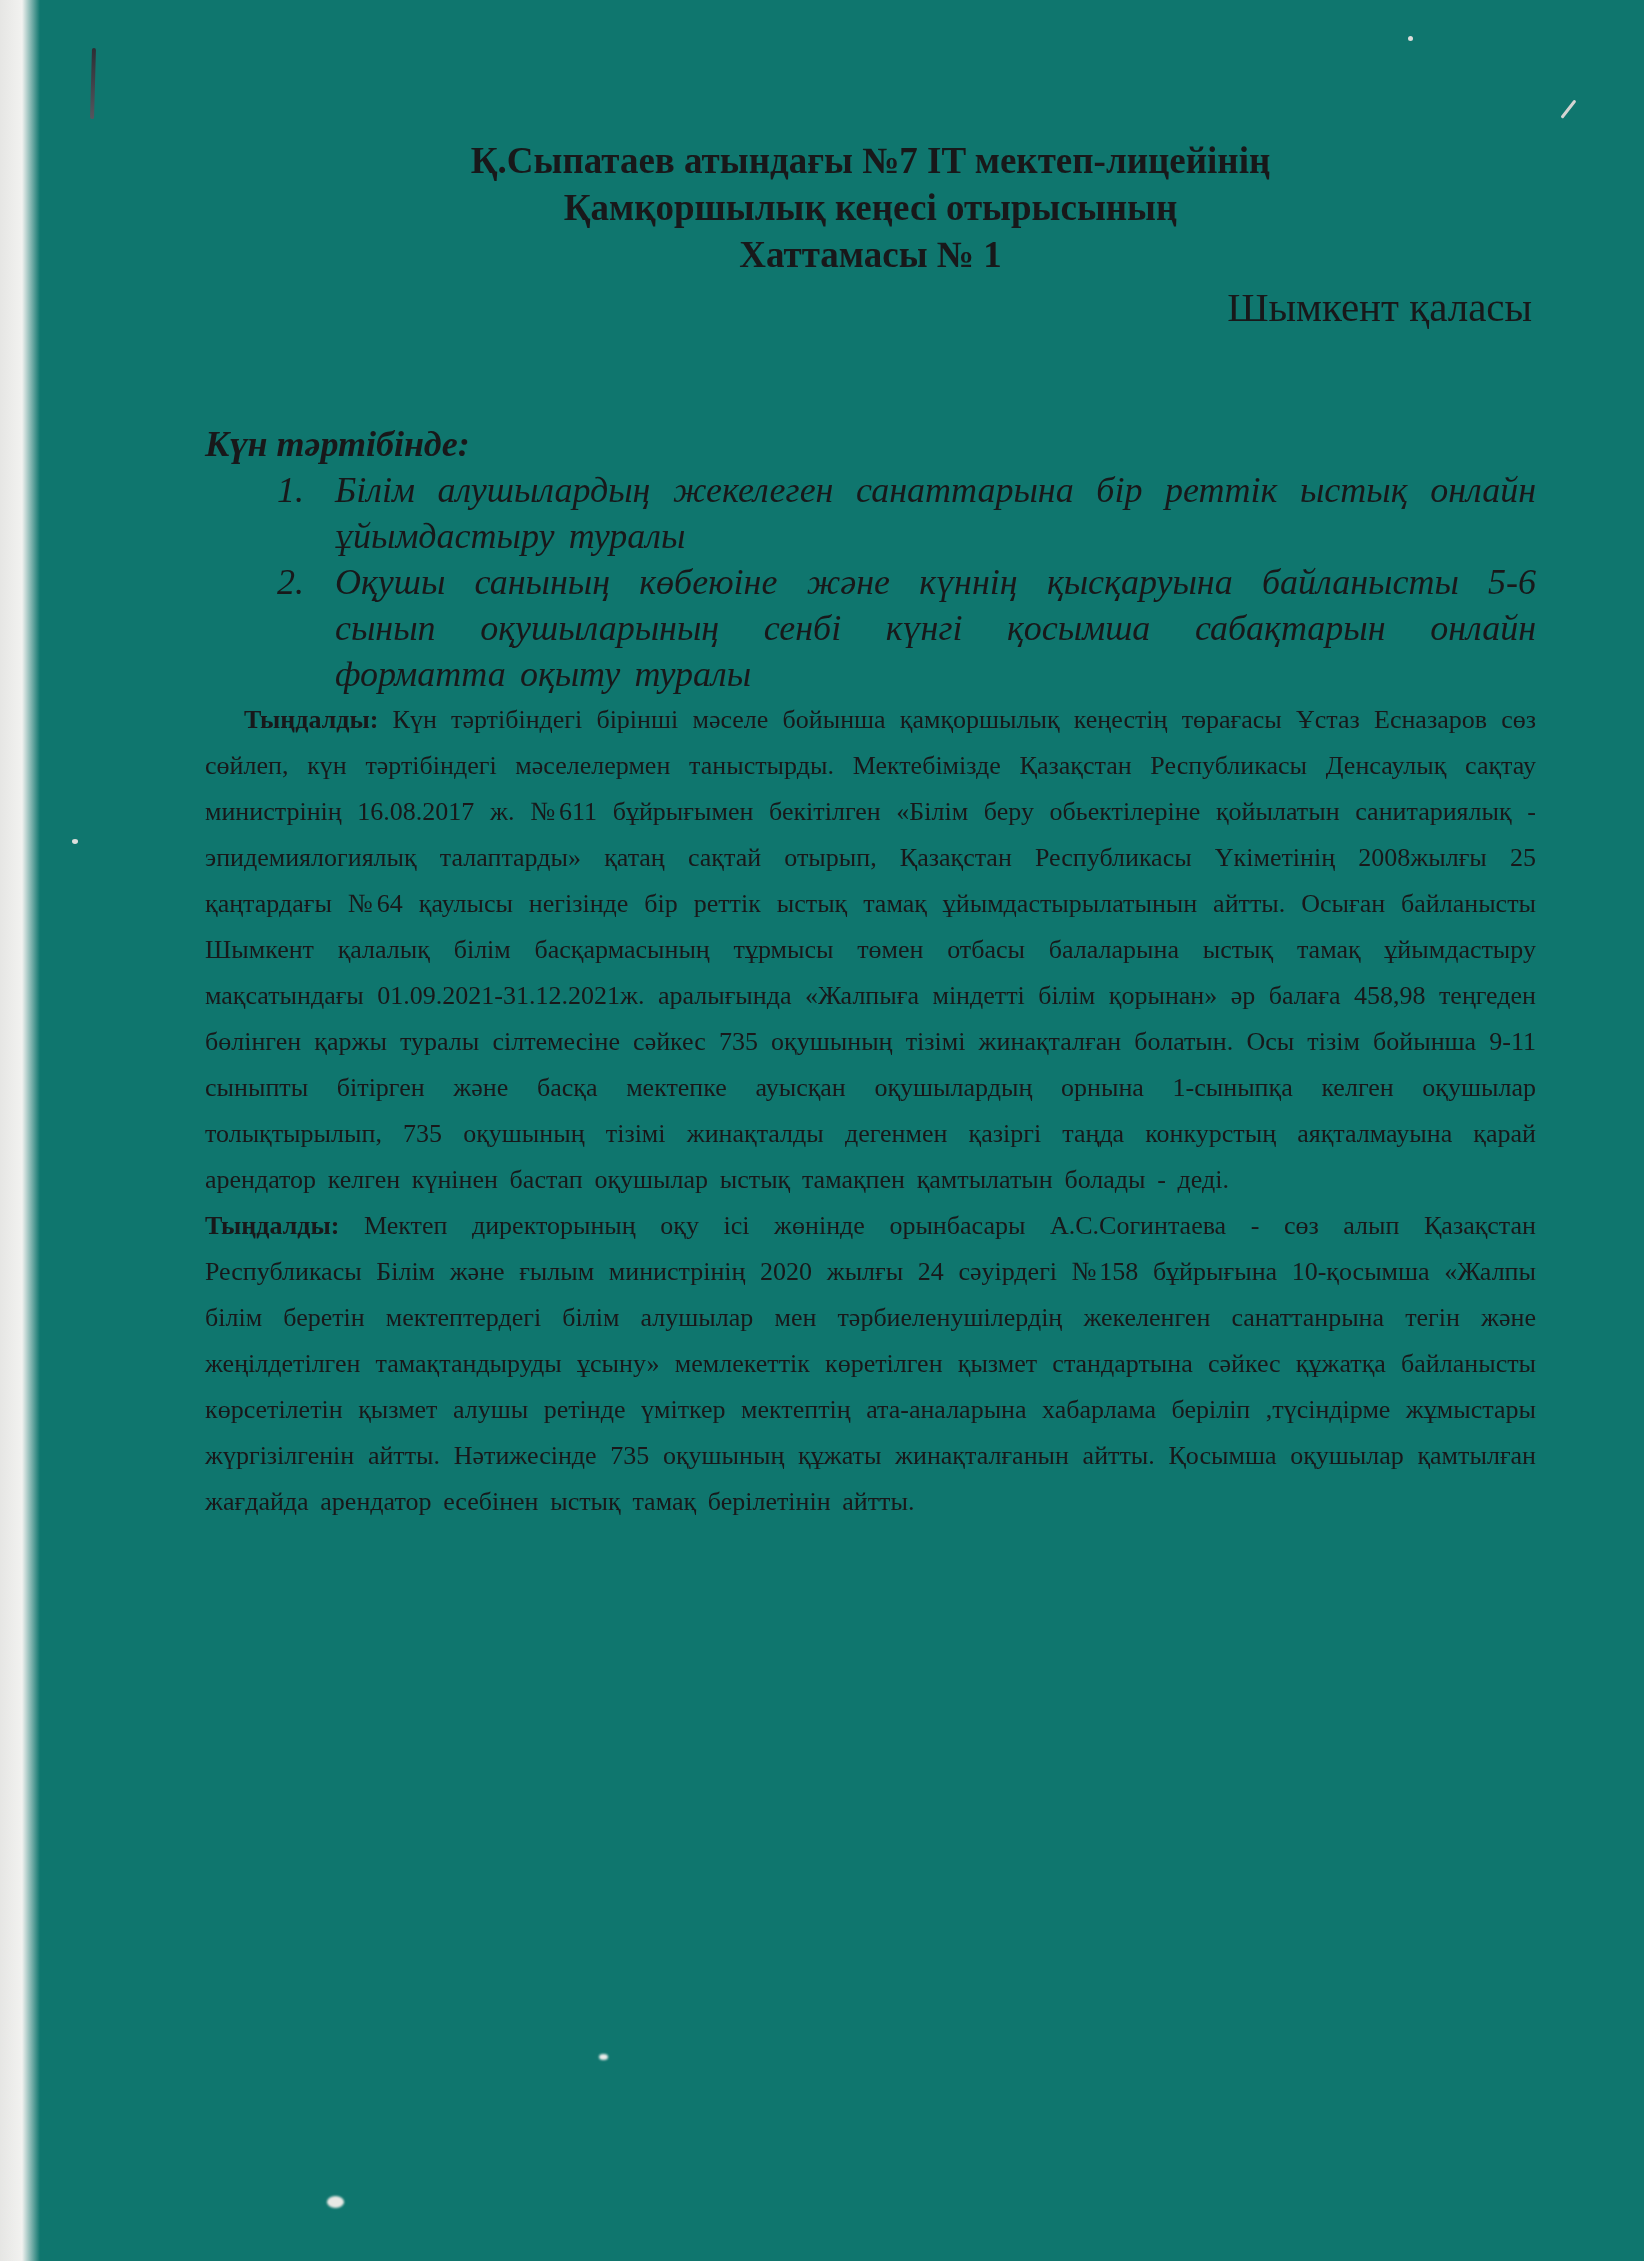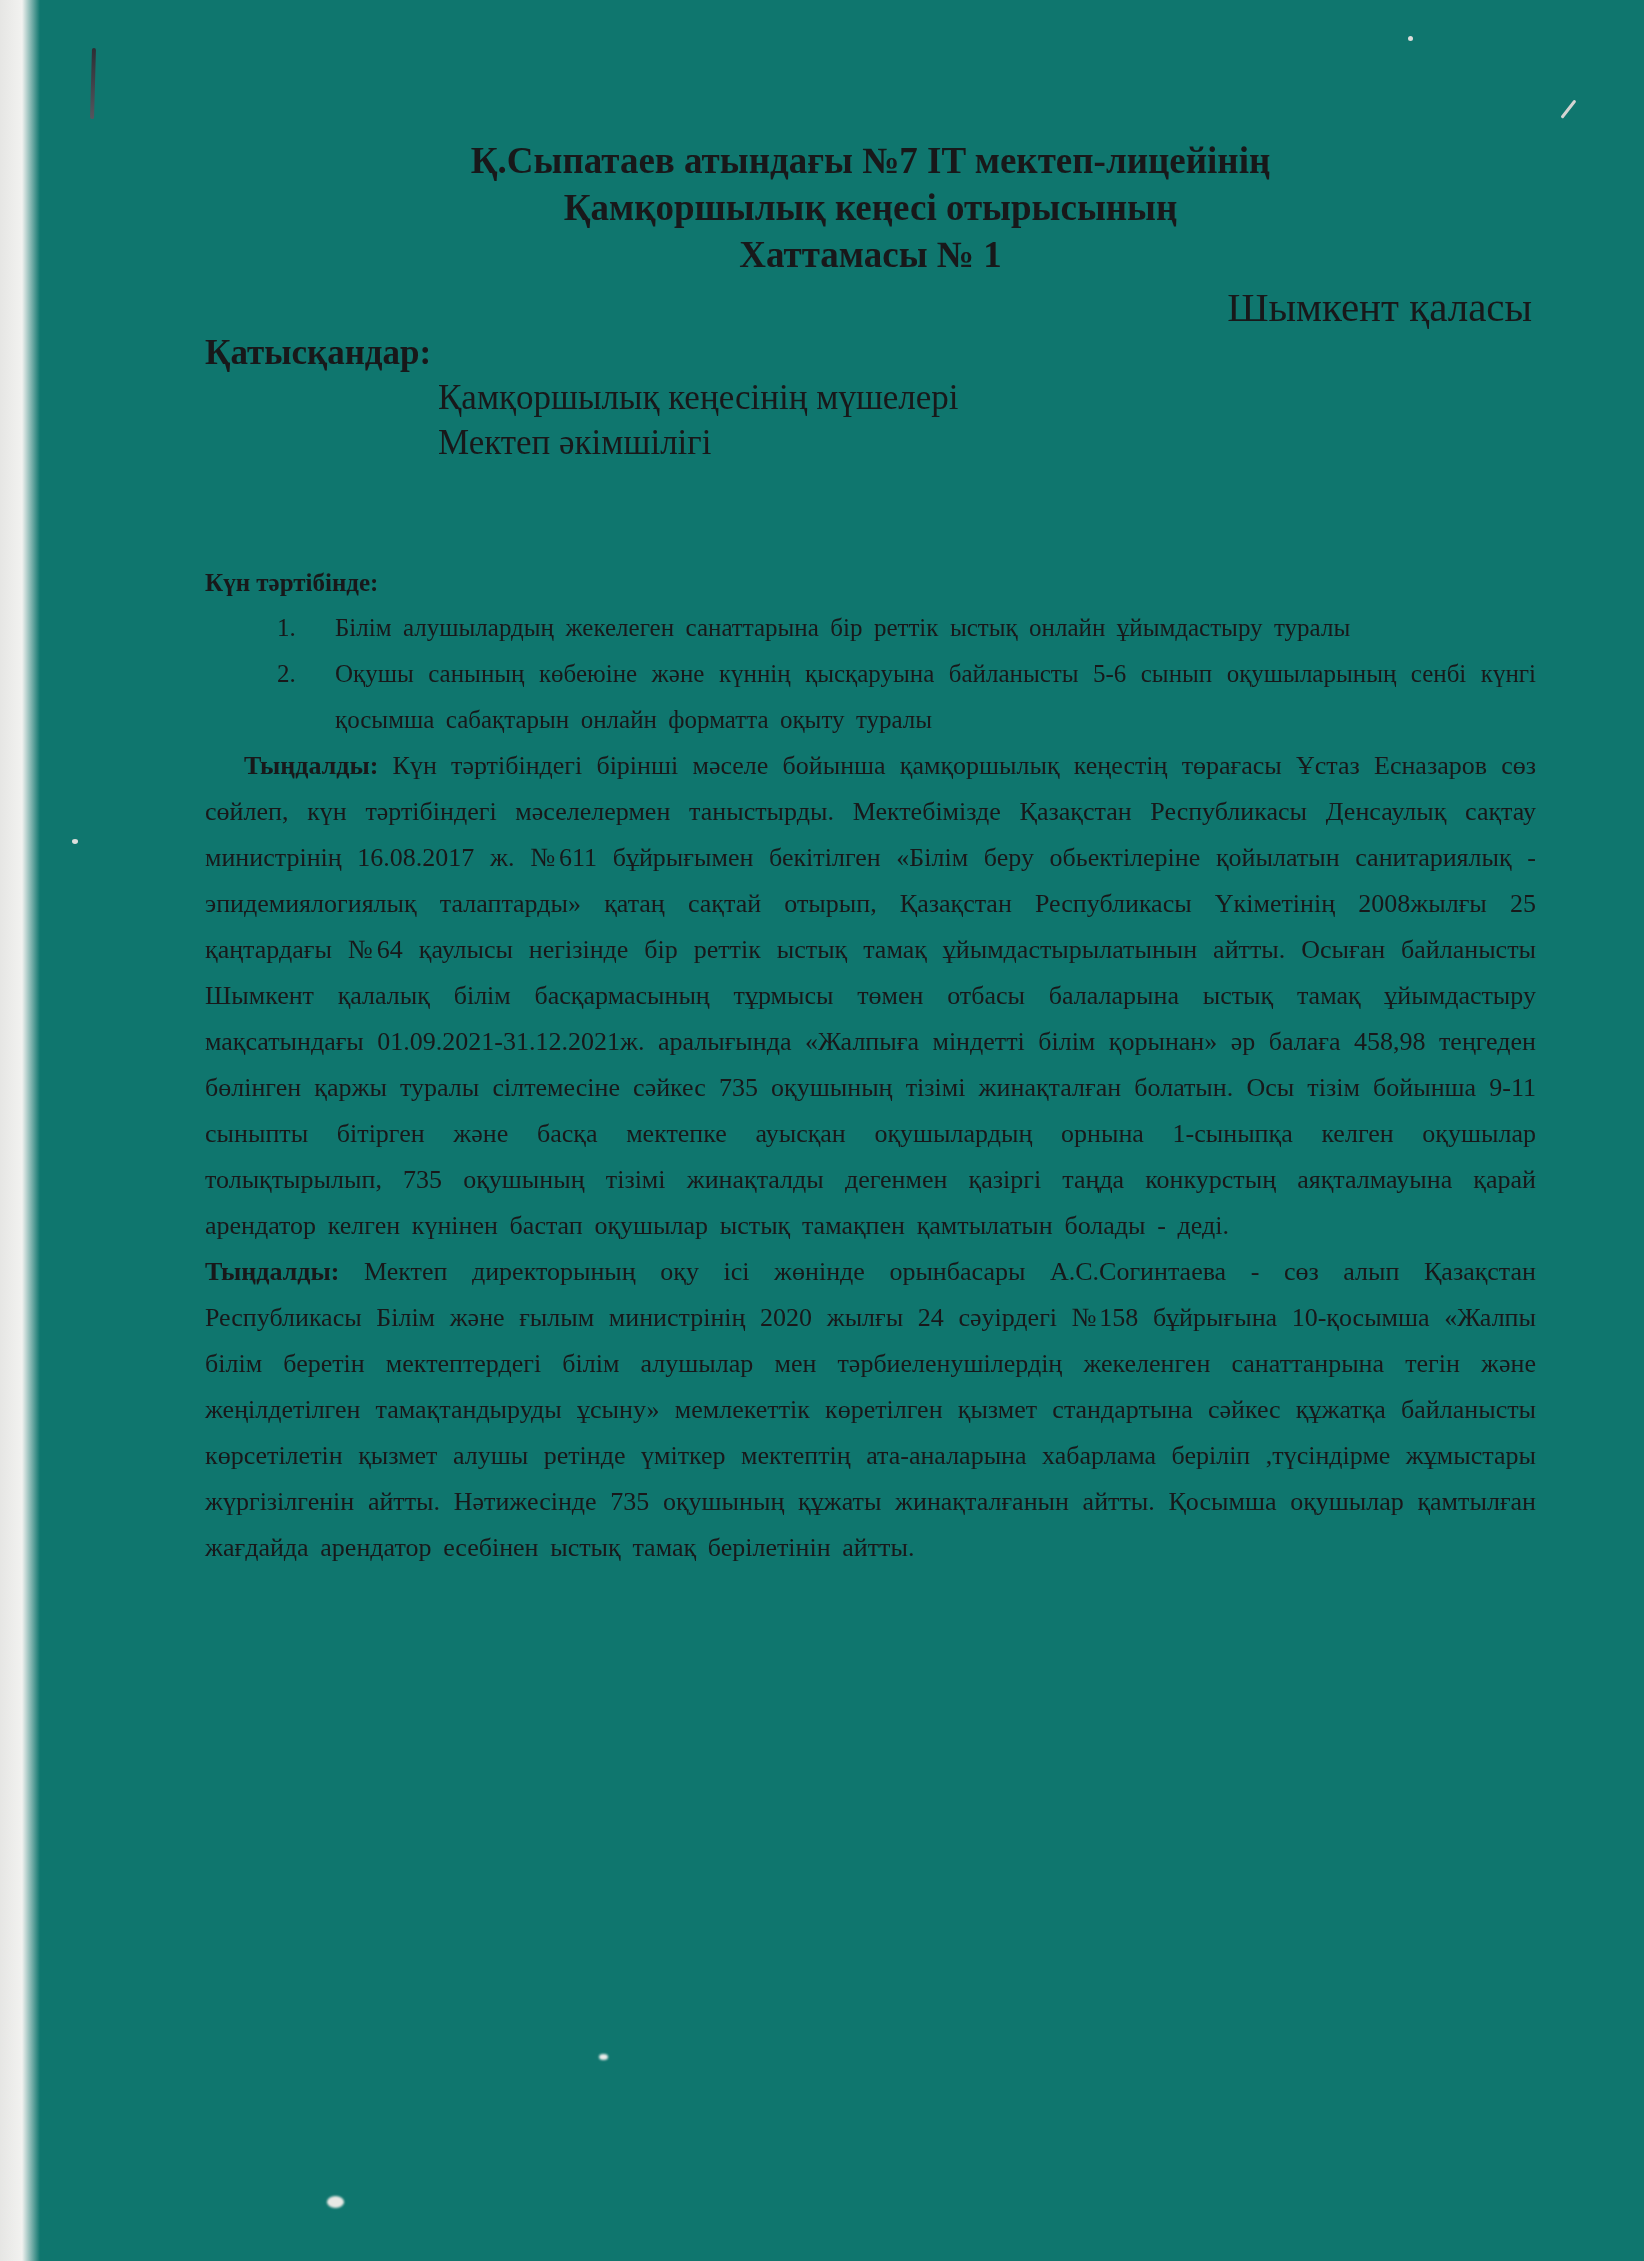--- a/index.html
+++ b/index.html
@@ -61,22 +61,23 @@
   .attendees {
     margin-top: 2.6px;
     font-size: 35px;
     line-height: 45px;
   }
   .bold { font-weight: 700; }
   .attendee { margin-left: 233px; }
 
   .agenda {
     margin-top: 95px;
-    font-size: 25px;
+    font-size: 36px;
     line-height: 46px;
+    font-style: italic;
   }
   .agenda .label { line-height: 45px; }
   .agenda-item { display: flex; }
   .agenda-item .num {
     flex: 0 0 58px;
     margin-left: 72px;
   }
   .agenda-item .atext {
     flex: 1;
     text-align: justify;
@@ -111,25 +112,20 @@
     <div class="title">
       <div>Қ.Сыпатаев атындағы №7 IT мектеп-лицейінің</div>
       <div>Қамқоршылық кеңесі отырысының</div>
       <div>Хаттамасы № 1</div>
     </div>
 
     <div class="dateline">
       <div>Шымкент қаласы</div>
     </div>
 
-    <div class="attendees">
-      <div class="bold">Қатысқандар:</div>
-      <div class="attendee">Қамқоршылық кеңесінің мүшелері</div>
-      <div class="attendee">Мектеп әкімшілігі</div>
-    </div>
 
     <div class="agenda">
       <div class="bold label">Күн тәртібінде:</div>
       <div class="agenda-item">
         <span class="num">1.</span>
         <span class="atext">Білім алушылардың жекелеген санаттарына бір реттік  ыстық онлайн ұйымдастыру туралы</span>
       </div>
       <div class="agenda-item">
         <span class="num">2.</span>
         <span class="atext">Оқушы санының көбеюіне және күннің қысқаруына байланысты 5-6 сынып оқушыларының сенбі күнгі қосымша сабақтарын онлайн форматта оқыту туралы</span>

